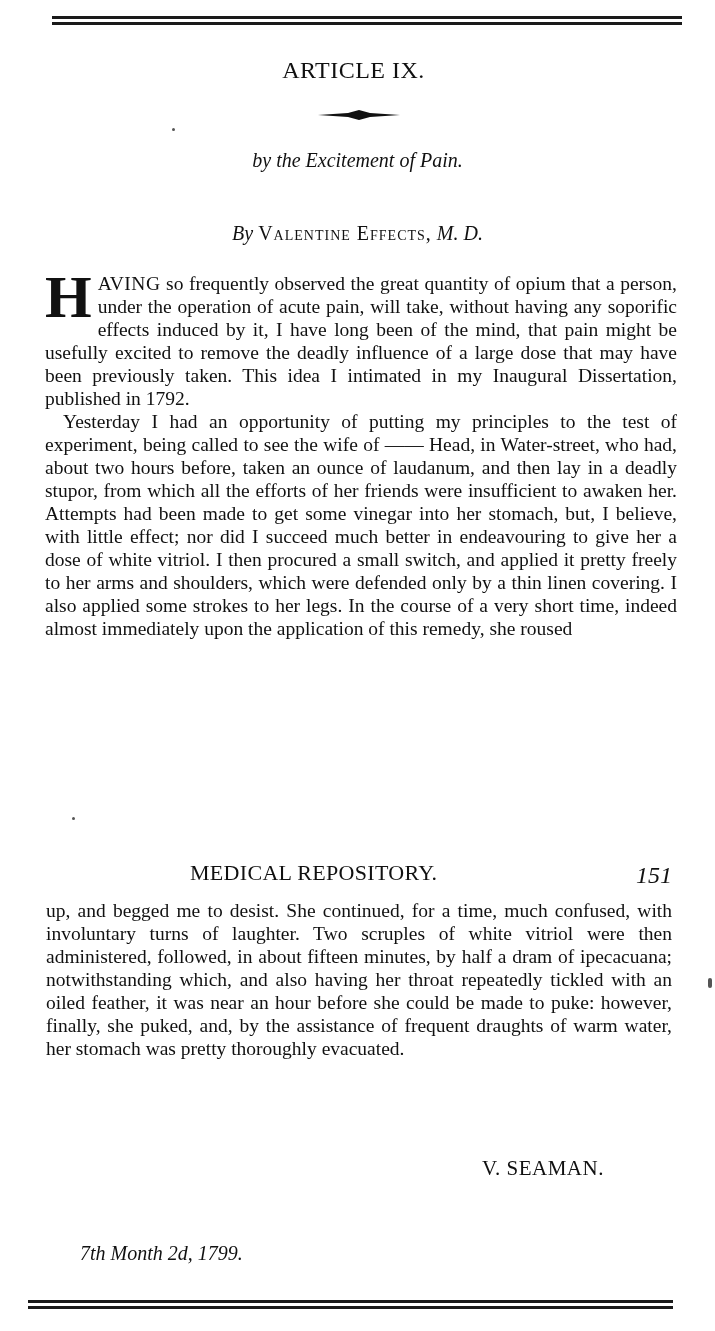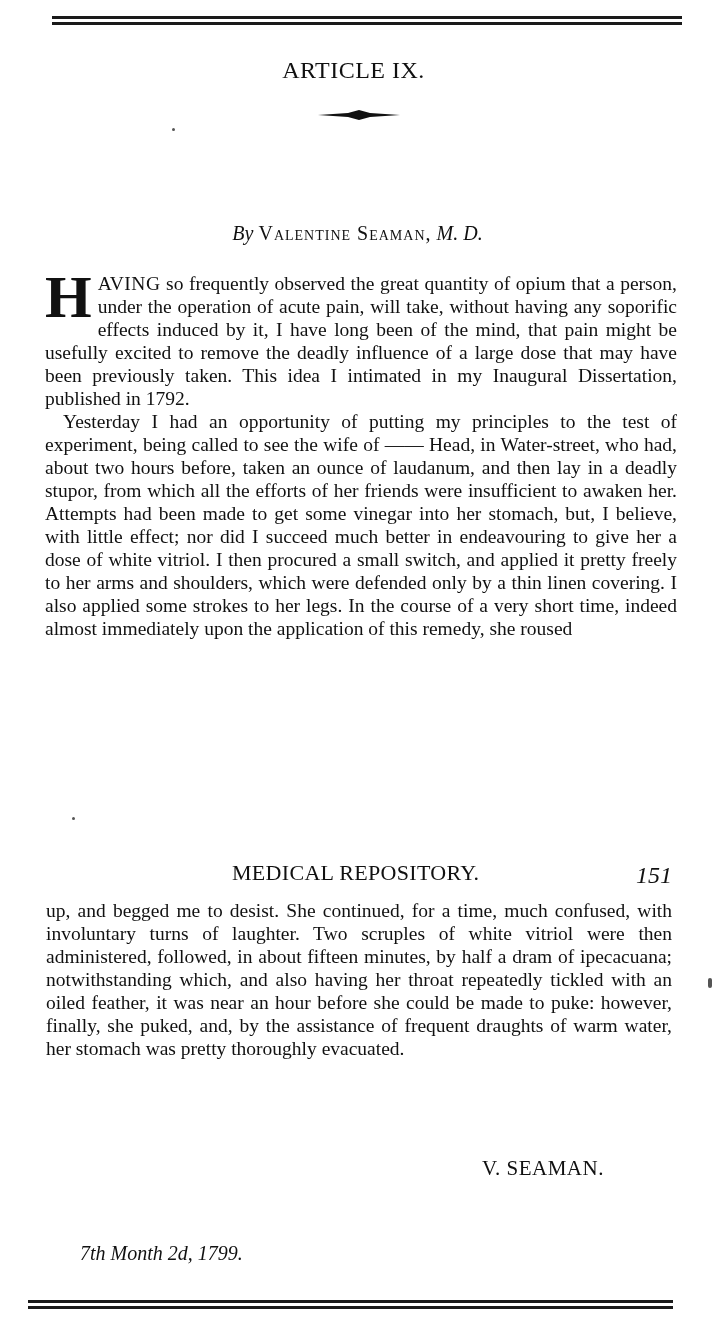--- a/index.html
+++ b/index.html
@@ -94,21 +94,20 @@
     .smallcaps-lead { letter-spacing: 0.5px; font-family: Liberation Serif, serif; }
     #part1 { top: 272px; }
     #part2 { top: 899px; left: 46px; width: 626px; }
 
     .running-head {
       position: absolute;
       top: 860px;
       left: 190px;
       font-size: 22px;
       letter-spacing: 0.3px;
-      margin-left: 42px;
     }
     .page-number {
       position: absolute;
       top: 862px;
       left: 636px;
       font-size: 24px;
       font-style: italic;
     }
     .signature {
       position: absolute;
@@ -140,25 +139,26 @@
   <div class="line l2"></div>
 </div>
 
 <div class="article-number">ARTICLE IX.</div>
 
 <svg class="ornament" viewBox="0 0 82 10">
   <path d="M0 5 L30 3 L41 0 L52 3 L82 5 L52 7 L41 10 L30 7 Z" fill="#111"></path>
 </svg>
 
 <div class="title-block">
+  <div class="it">by the Excitement of Pain.</div>
 </div>
 
 <div class="byline">
   <span class="it">By</span>
-  <span class="sc">Valentine Seaman,</span>
+  <span class="sc">Valentine Effects,</span>
   <span class="it">M. D.</span>
 </div>
 
 <div id="part1" class="body-text">
   <p class="first"><span class="dropcap">H</span><span class="smallcaps-lead">AVING</span><span> so frequently observed the great quantity of opium that a person, under the operation of acute pain, will take, without having any soporific effects induced by it, I have long been of the mind, that pain might be usefully excited to remove the deadly influence of a large dose that may have been previously taken. This idea I intimated in my Inaugural Dissertation, published in 1792.</span></p>
   <p>Yesterday I had an opportunity of putting my principles to the test of experiment, being called to see the wife of —— Head, in Water-street, who had, about two hours before, taken an ounce of laudanum, and then lay in a deadly stupor, from which all the efforts of her friends were insufficient to awaken her. Attempts had been made to get some vinegar into her stomach, but, I believe, with little effect; nor did I succeed much better in endeavouring to give her a dose of white vitriol. I then procured a small switch, and applied it pretty freely to her arms and shoulders, which were defended only by a thin linen covering. I also applied some strokes to her legs. In the course of a very short time, indeed almost immediately upon the application of this remedy, she roused</p>
 </div>
 
 <div class="running-head">MEDICAL REPOSITORY.</div>
 <div class="page-number">151</div>

